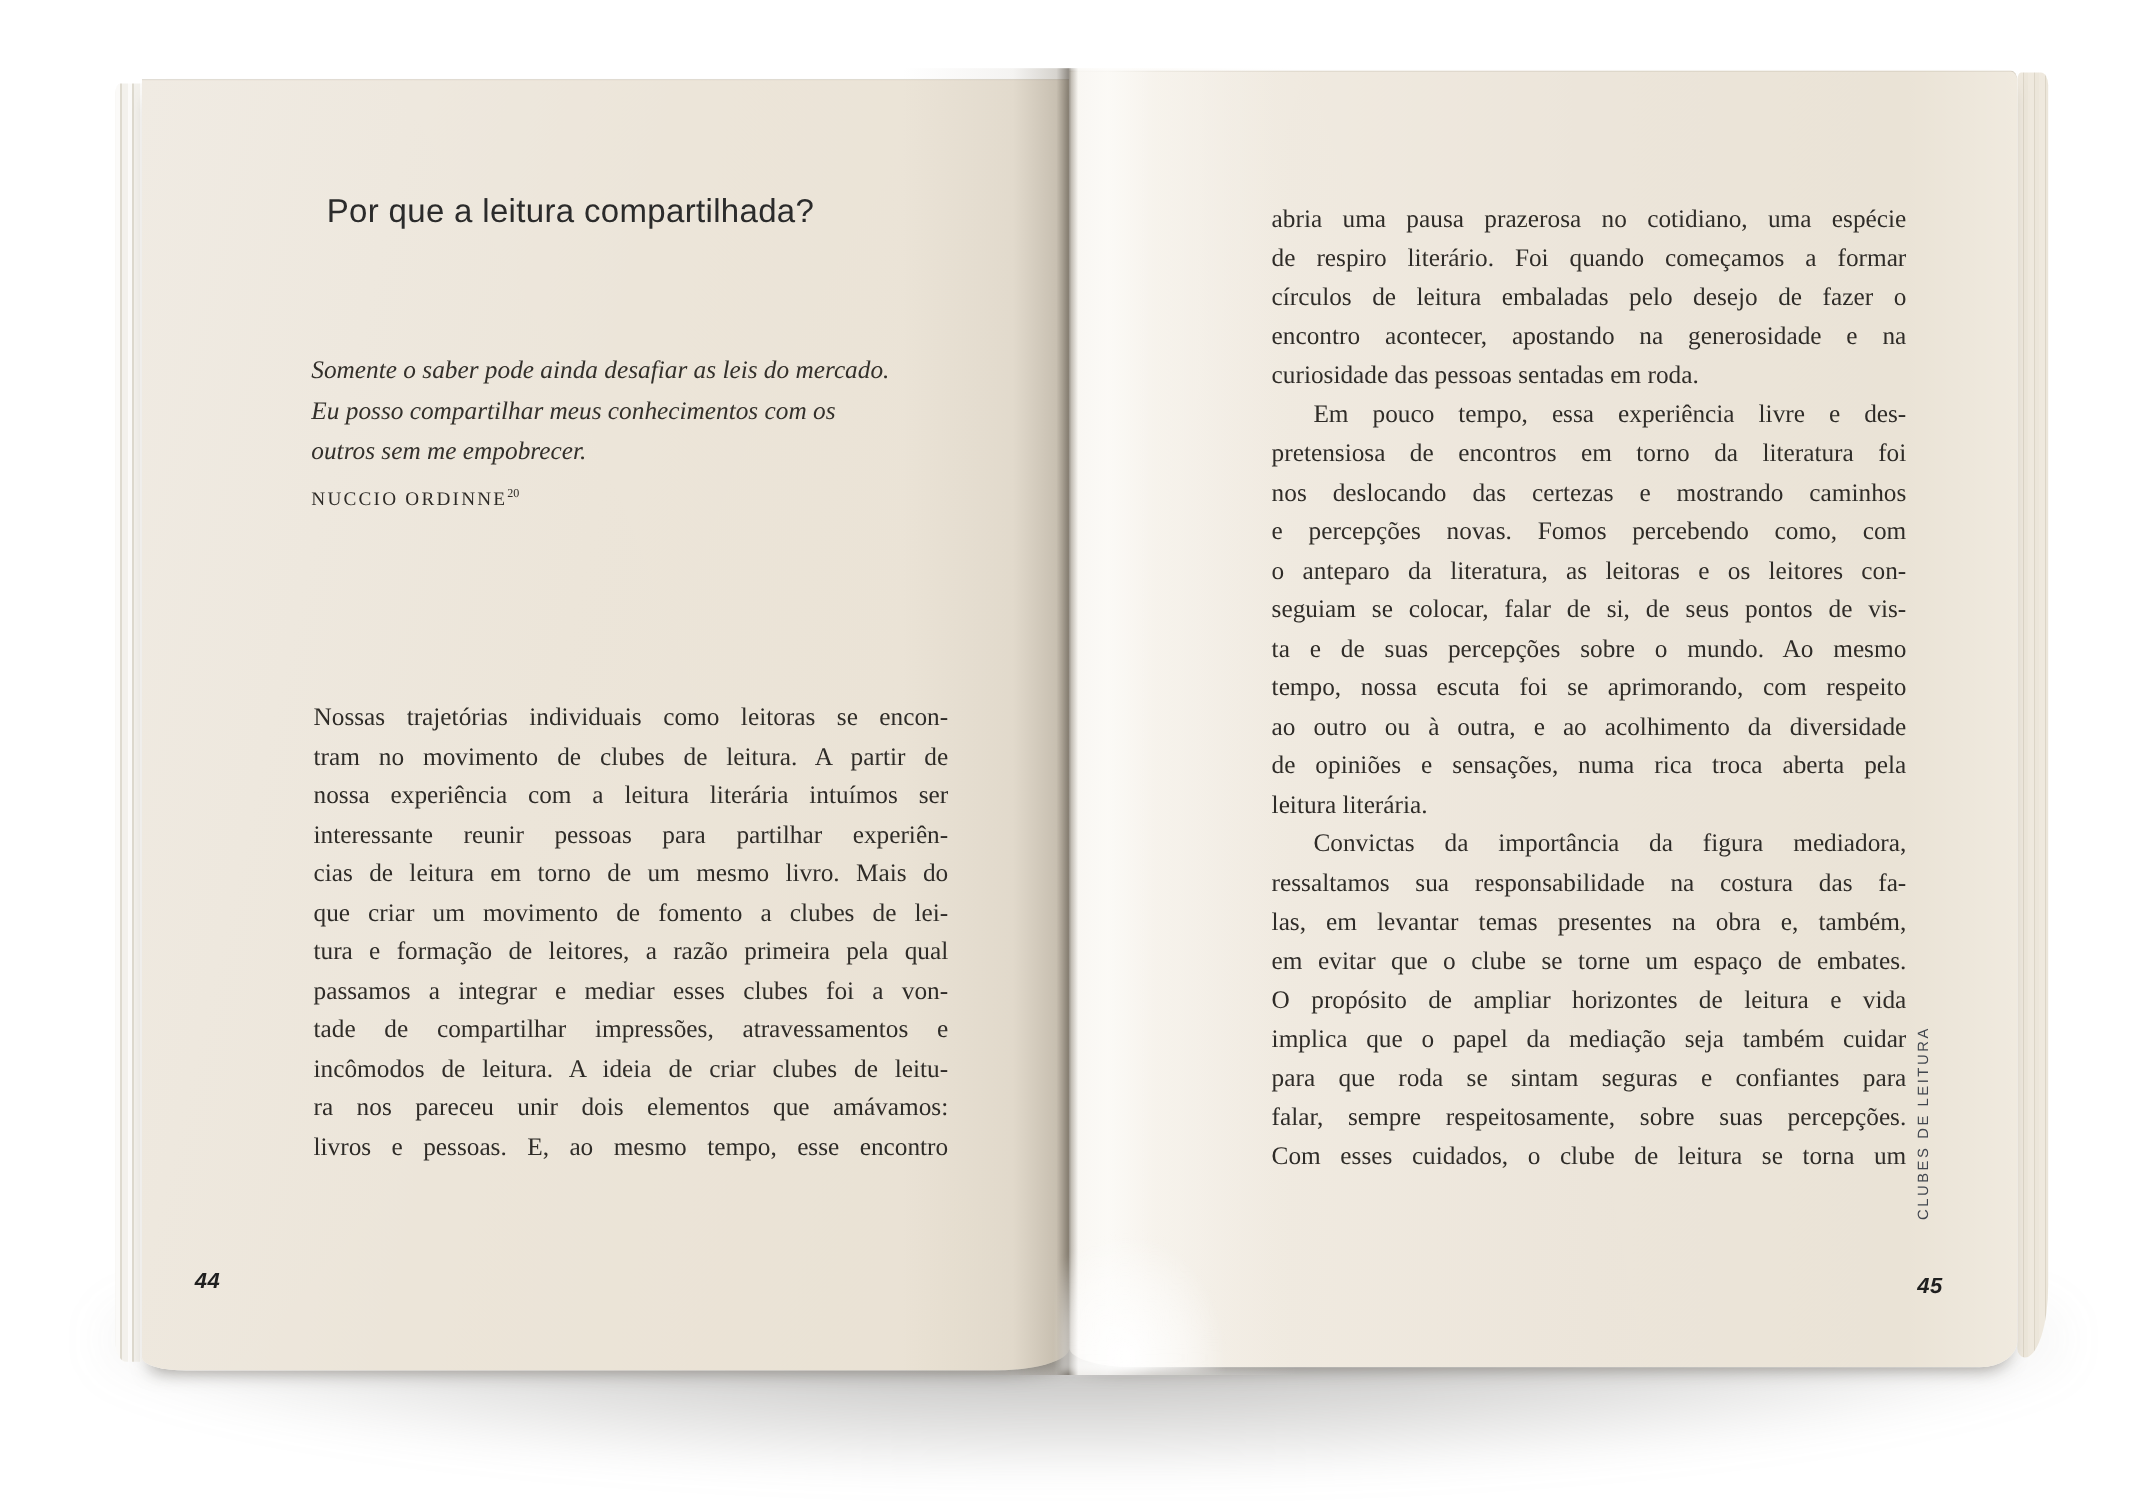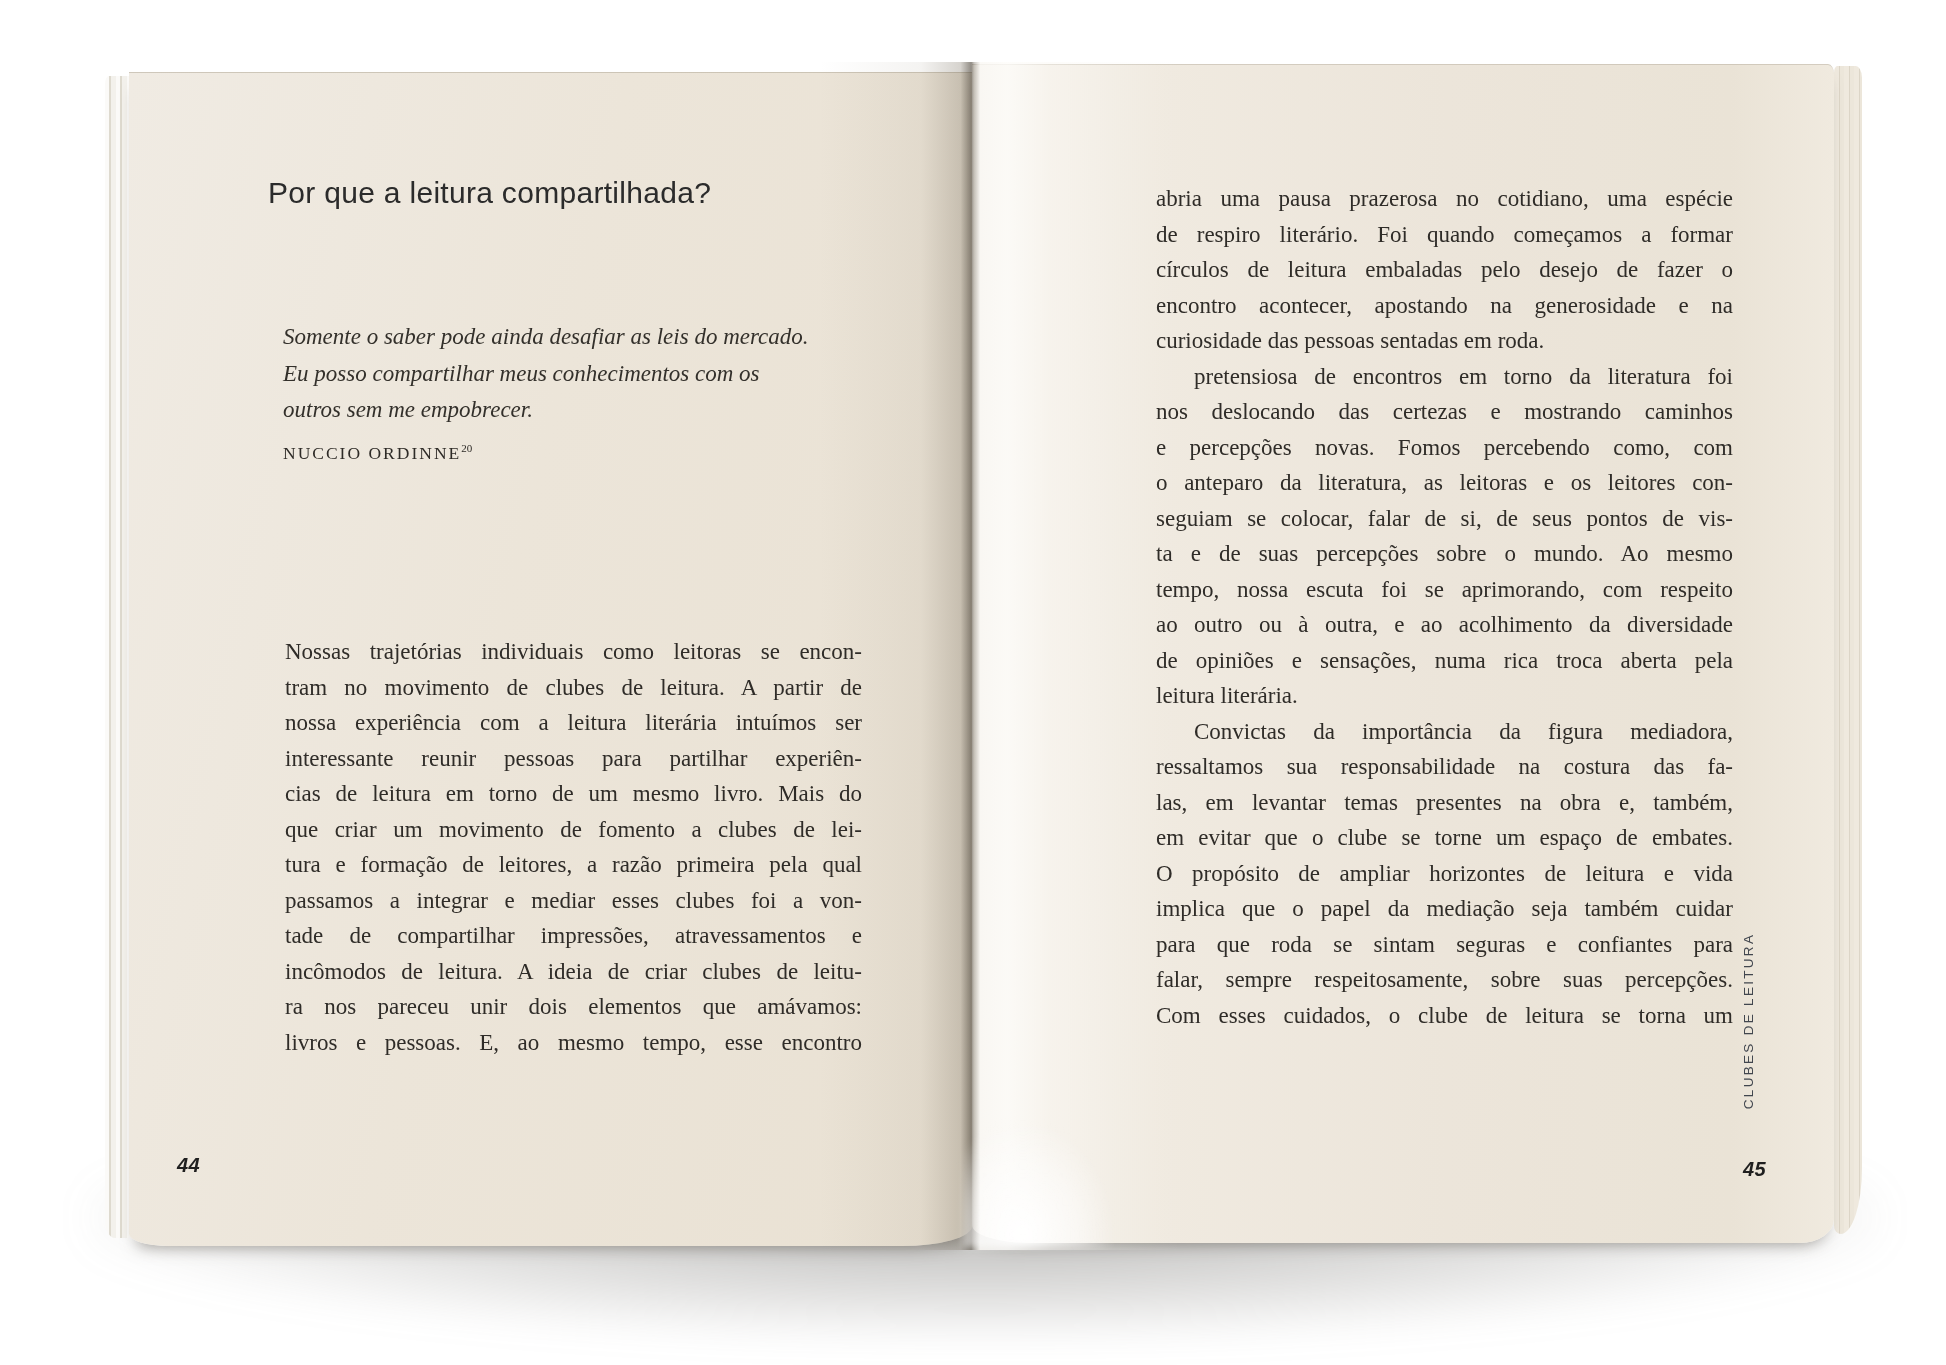--- a/index.html
+++ b/index.html
@@ -45,21 +45,21 @@
       rgba(250,248,244,0.80) 44.5%,
       rgba(253,252,249,0.78) 52%,
       rgba(250,247,241,0.42) 64%,
       rgba(248,245,239,0.14) 82%,
       rgba(248,245,239,0.0) 100%);}
   
   .page-curl{position:absolute;left:858px;top:1060px;width:150px;height:125px;z-index:3;pointer-events:none;
     background:radial-gradient(ellipse at 40% 90%, rgba(255,255,255,0.95) 0%, rgba(255,255,255,0.45) 45%, rgba(255,255,255,0) 72%);
     filter:blur(3px);}
 
-  .chapter-title{position:absolute;left:163px;top:112px;width:640px;margin:0;z-index:4;
+  .chapter-title{position:absolute;left:192px;top:112px;width:640px;margin:0;z-index:4;
     font-family:"Liberation Sans",sans-serif;font-weight:500;font-size:30px;line-height:38px;
     letter-spacing:0.3px;color:#2b2b2b;}
 
   .epigraph{position:absolute;left:178px;top:257px;width:577px;z-index:4;
     font-style:italic;font-size:23px;line-height:36.5px;color:#33302b;}
   .epigraph .attribution{font-style:normal;font-size:17.5px;letter-spacing:2px;
     color:#2e2b27;margin-top:6px;}
   .epigraph .attribution sup{font-size:11px;letter-spacing:0;vertical-align:super;line-height:0;}
 
   .body-block{position:absolute;width:577px;z-index:4;
@@ -120,20 +120,21 @@
 
     <div class="body-block body-right">
         <div class="para">
           <div class="bline">abria uma pausa prazerosa no cotidiano, uma espécie</div>
           <div class="bline">de respiro literário. Foi quando começamos a formar</div>
           <div class="bline">círculos de leitura embaladas pelo desejo de fazer o</div>
           <div class="bline">encontro acontecer, apostando na generosidade e na</div>
           <div class="bline lastline">curiosidade das pessoas sentadas em roda.</div>
         </div>
         <div class="para indent">
+          <div class="bline">Em pouco tempo, essa experiência livre e des-</div>
           <div class="bline">pretensiosa de encontros em torno da literatura foi</div>
           <div class="bline">nos deslocando das certezas e mostrando caminhos</div>
           <div class="bline">e percepções novas. Fomos percebendo como, com</div>
           <div class="bline">o anteparo da literatura, as leitoras e os leitores con-</div>
           <div class="bline">seguiam se colocar, falar de si, de seus pontos de vis-</div>
           <div class="bline">ta e de suas percepções sobre o mundo. Ao mesmo</div>
           <div class="bline">tempo, nossa escuta foi se aprimorando, com respeito</div>
           <div class="bline">ao outro ou à outra, e ao acolhimento da diversidade</div>
           <div class="bline">de opiniões e sensações, numa rica troca aberta pela</div>
           <div class="bline lastline">leitura literária.</div>

